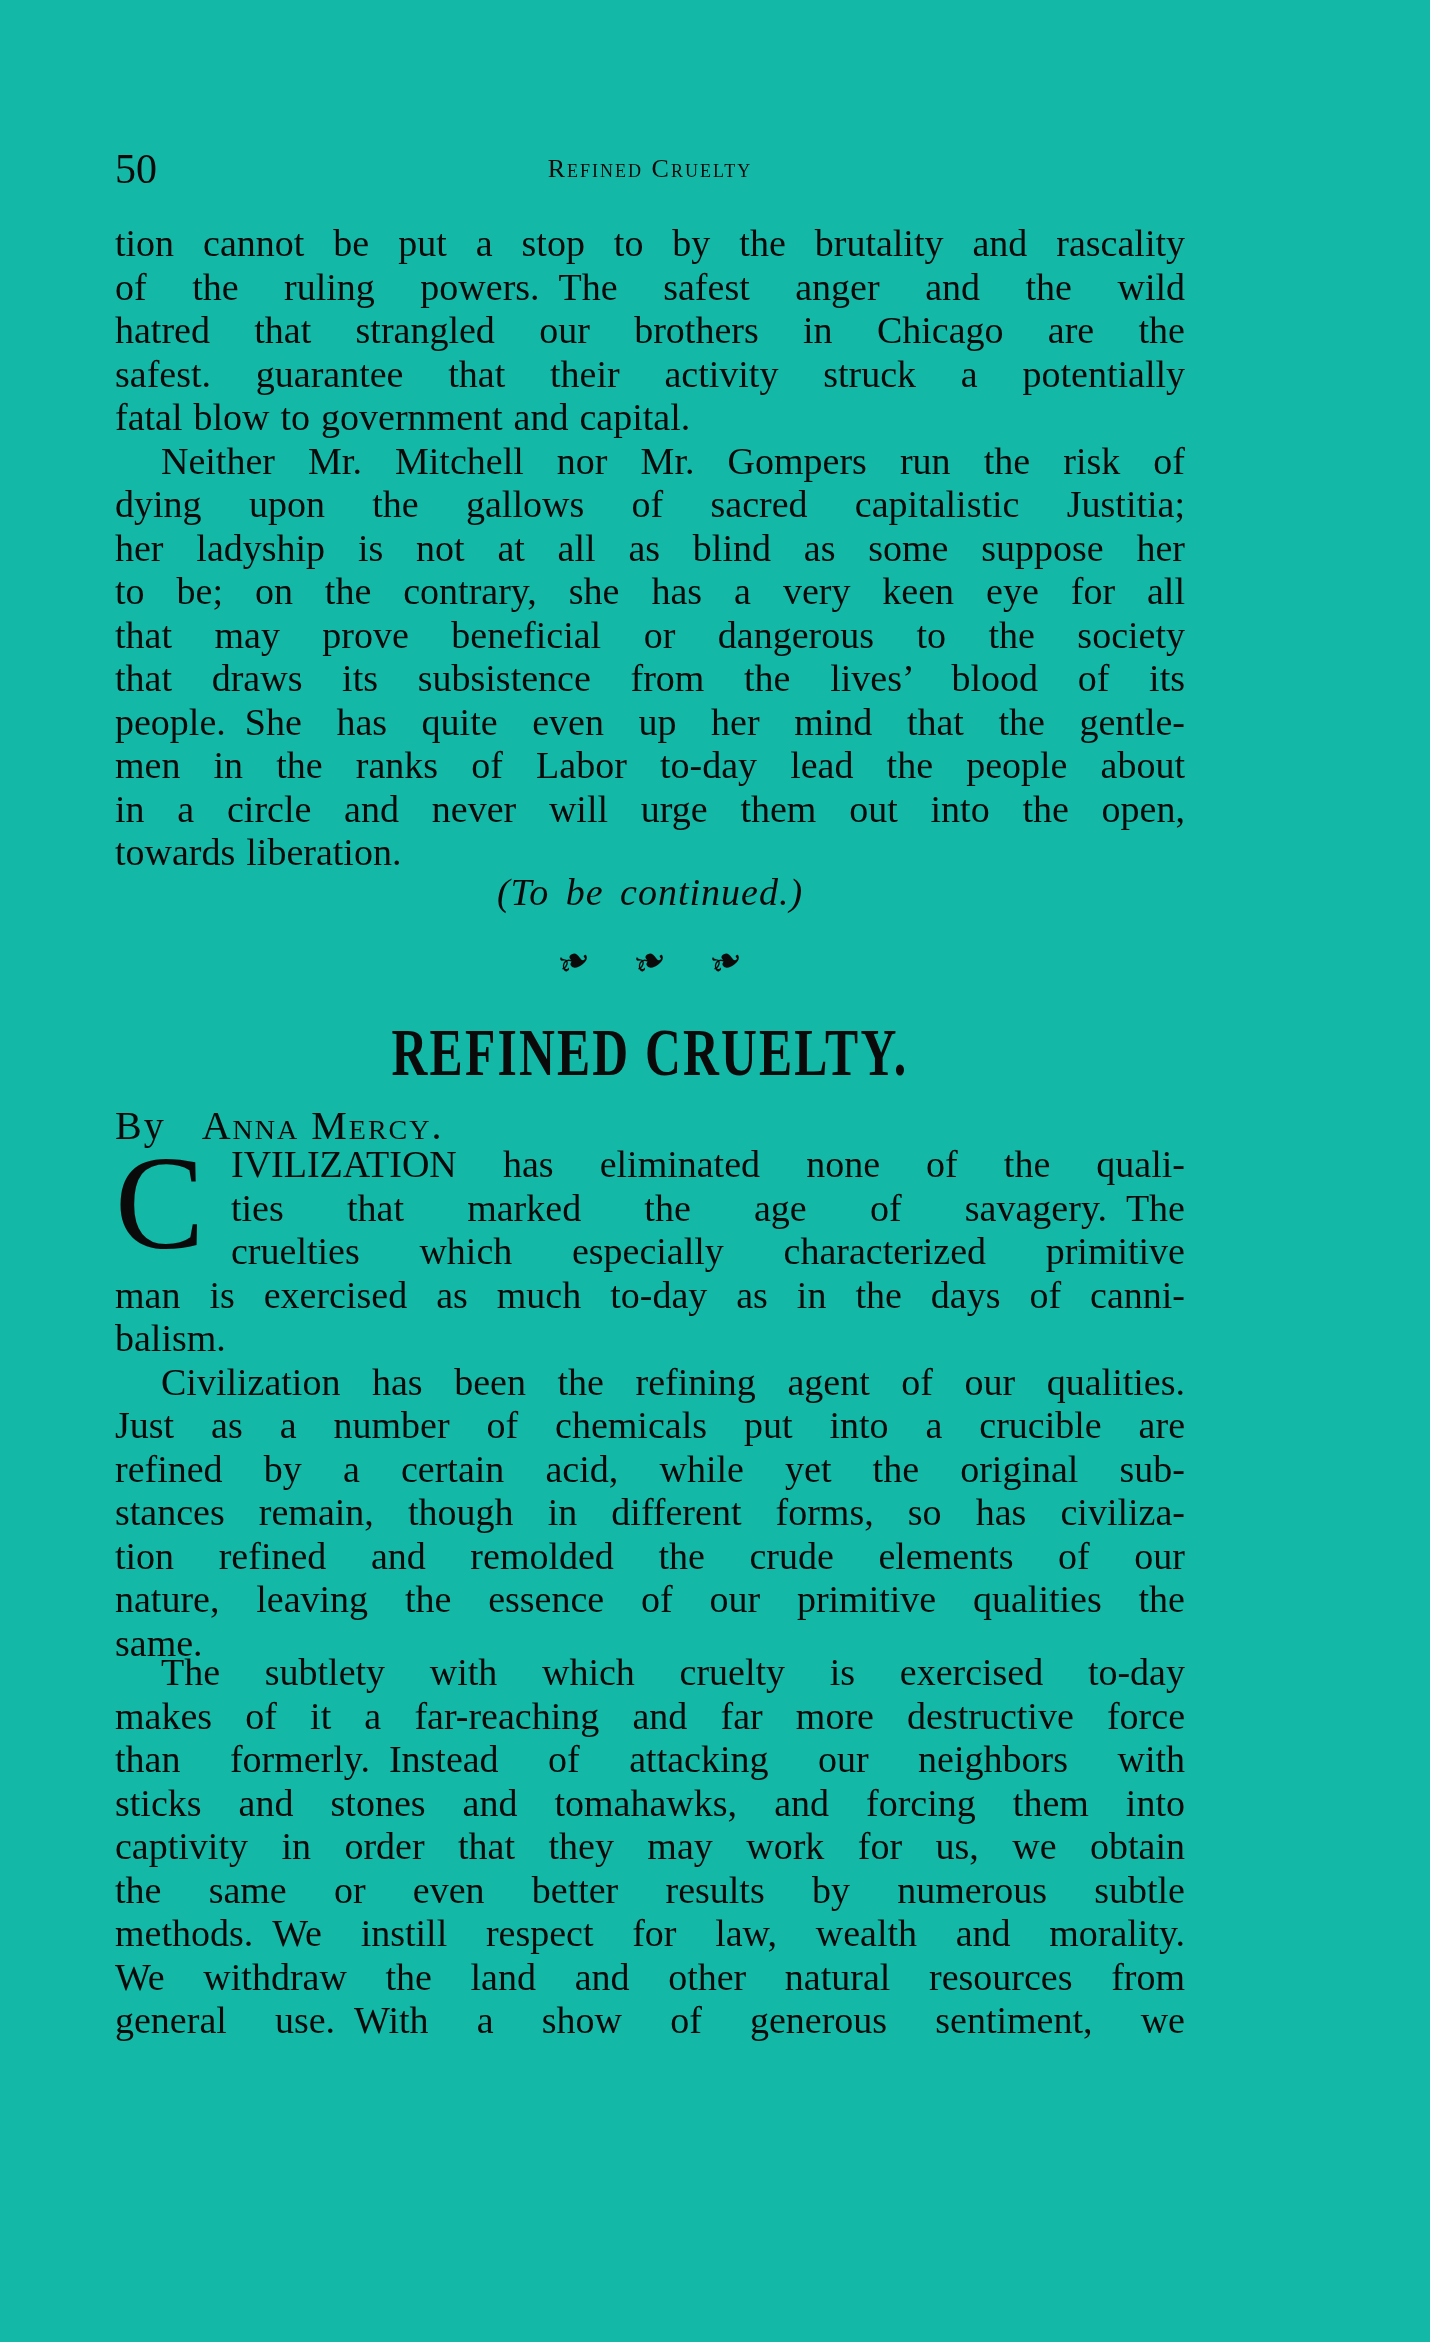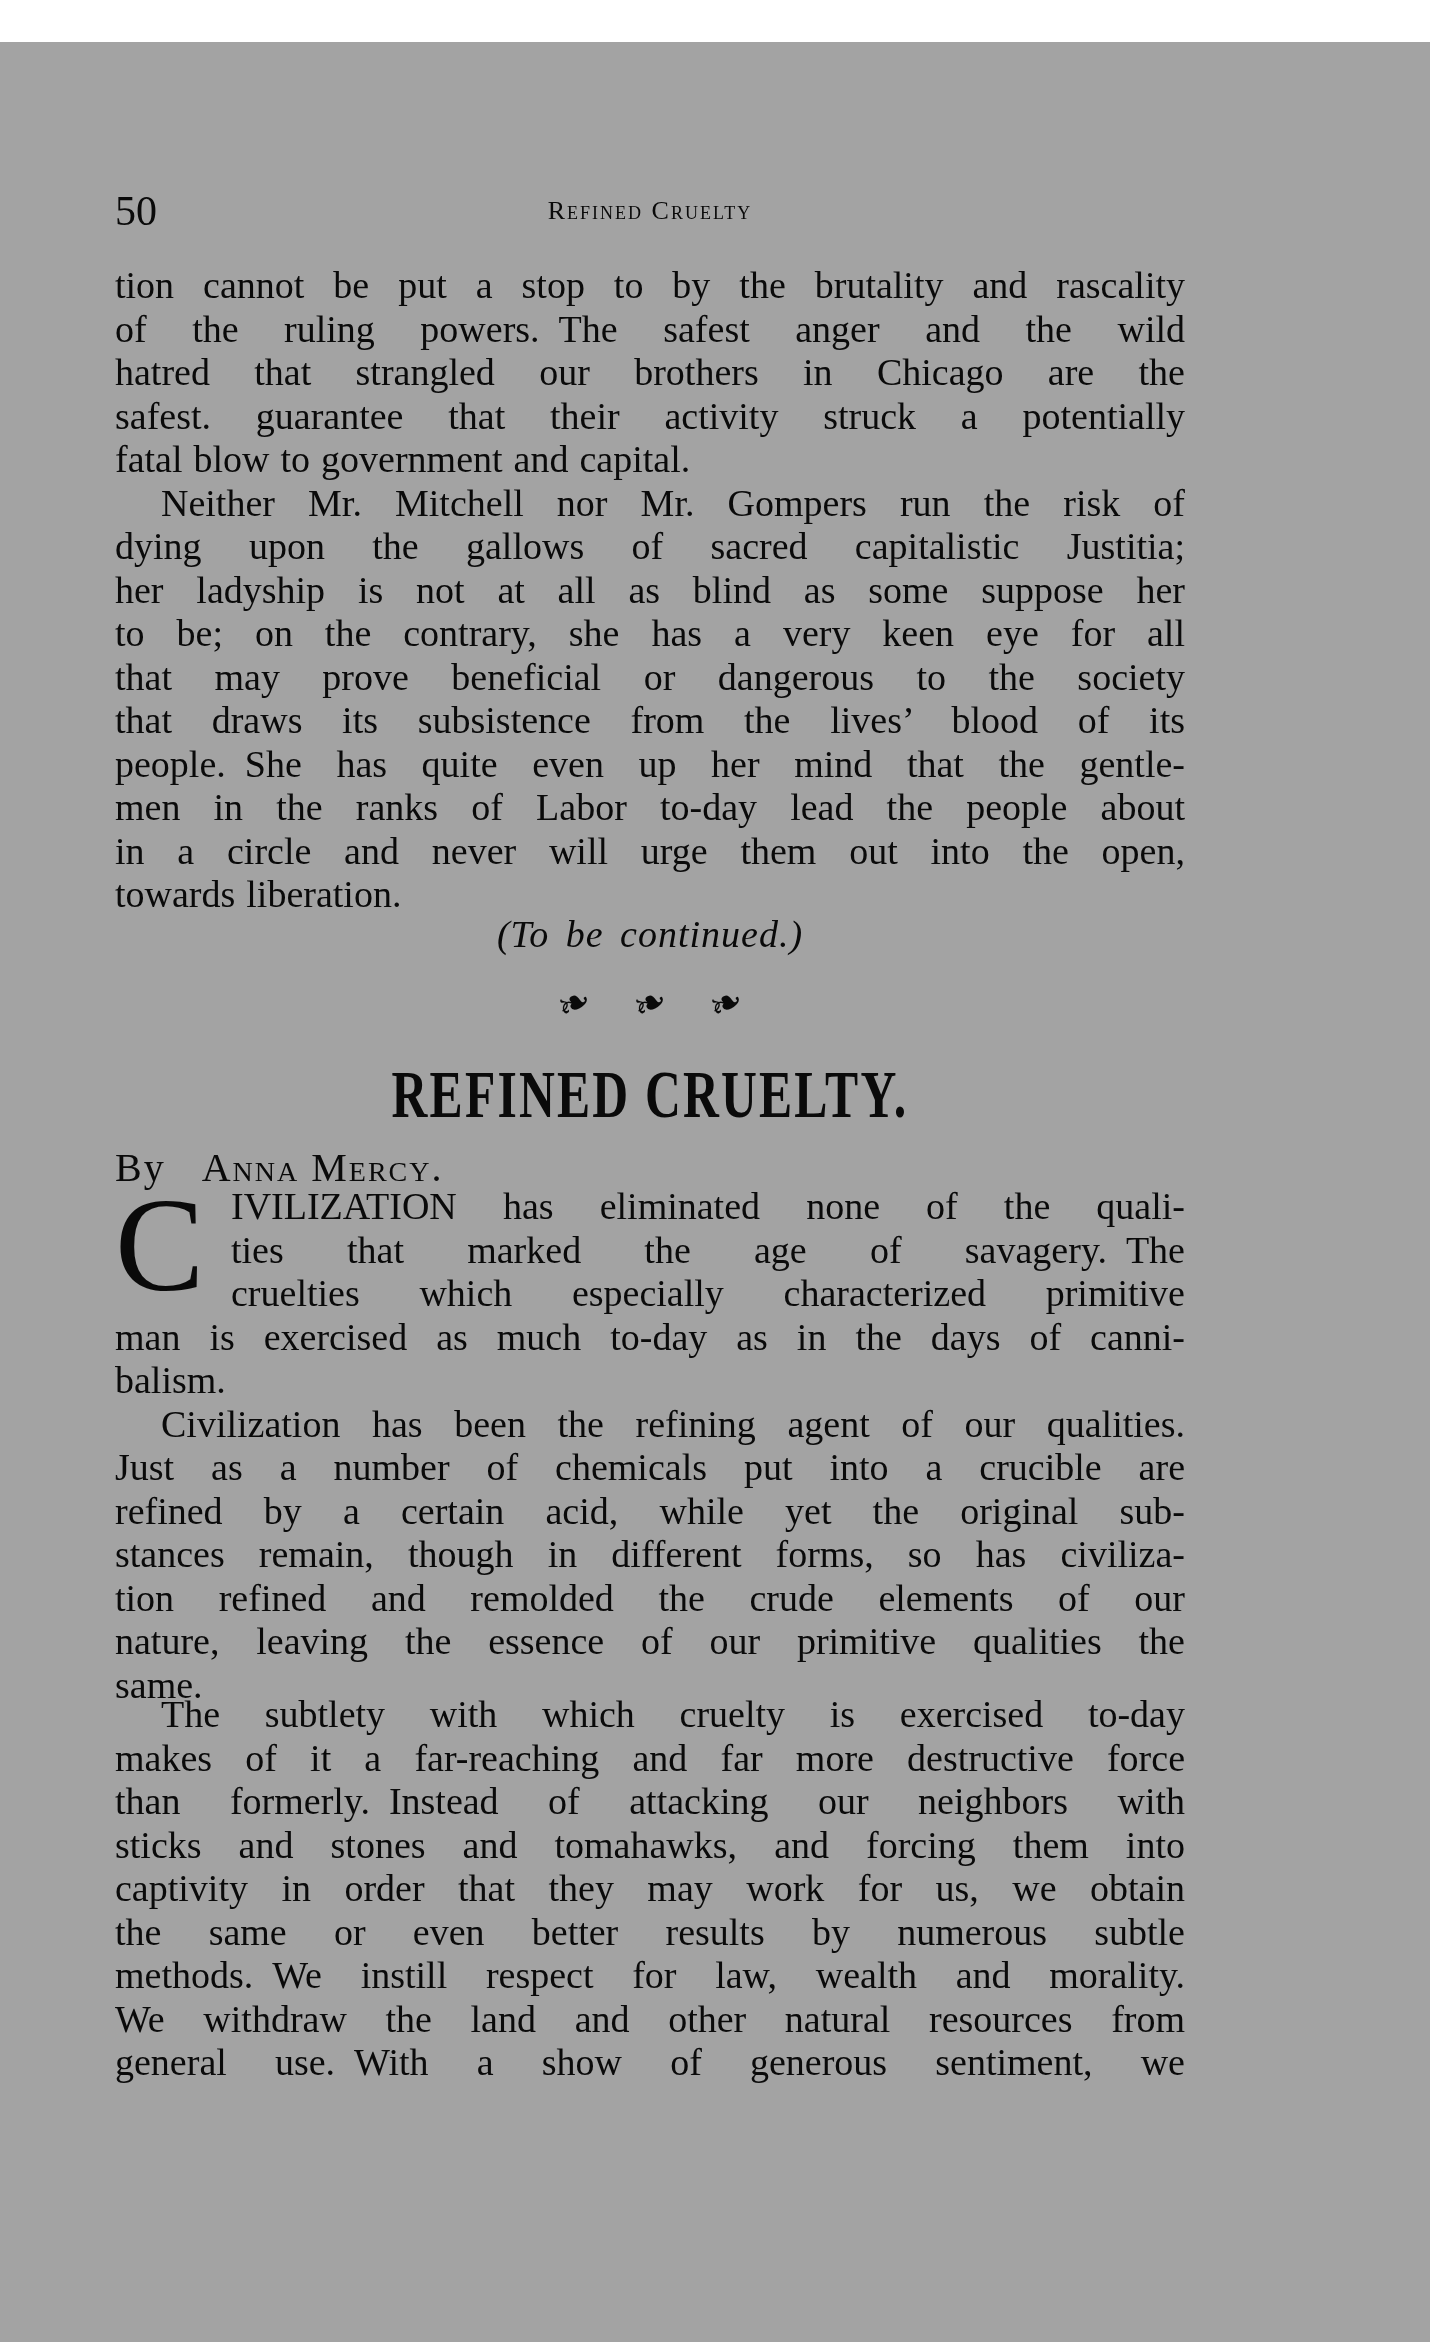--- a/index.html
+++ b/index.html
@@ -4,21 +4,21 @@
 <style>
   html, body { margin: 0; padding: 0; }
   body {
     width: 1430px; height: 2342px;
     background: #ffffff;
     color: #0a0a0a;
     font-family: "Liberation Serif", "DejaVu Serif", serif;
     overflow: hidden;
     position: relative;
   }
-  .page { position: absolute; inset: 0; background: #a3a3a3; margin-top: 42px; }
+  .page { position: absolute; inset: 0; background: #14b8a6; }
 
   
   .pagehead {
     position: absolute; top: 146px; left: 115px; width: 1070px; height: 50px;
   }
   .pagenum {
     position: absolute; left: 0; top: 2px;
     font-size: 42px; line-height: 42px;
   }
   .runhead {

